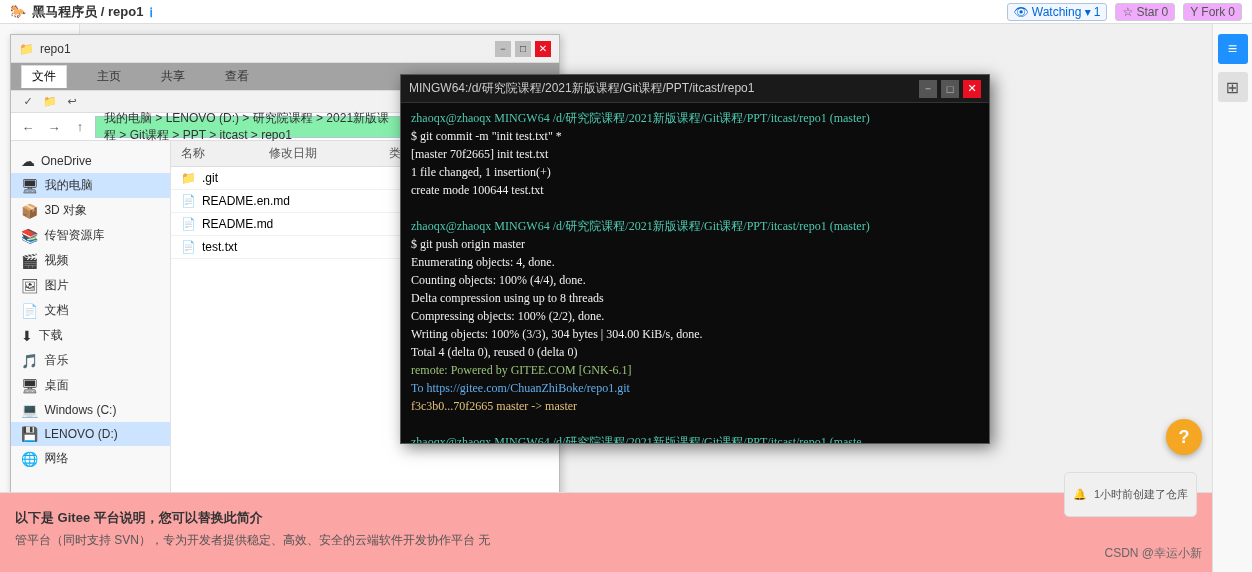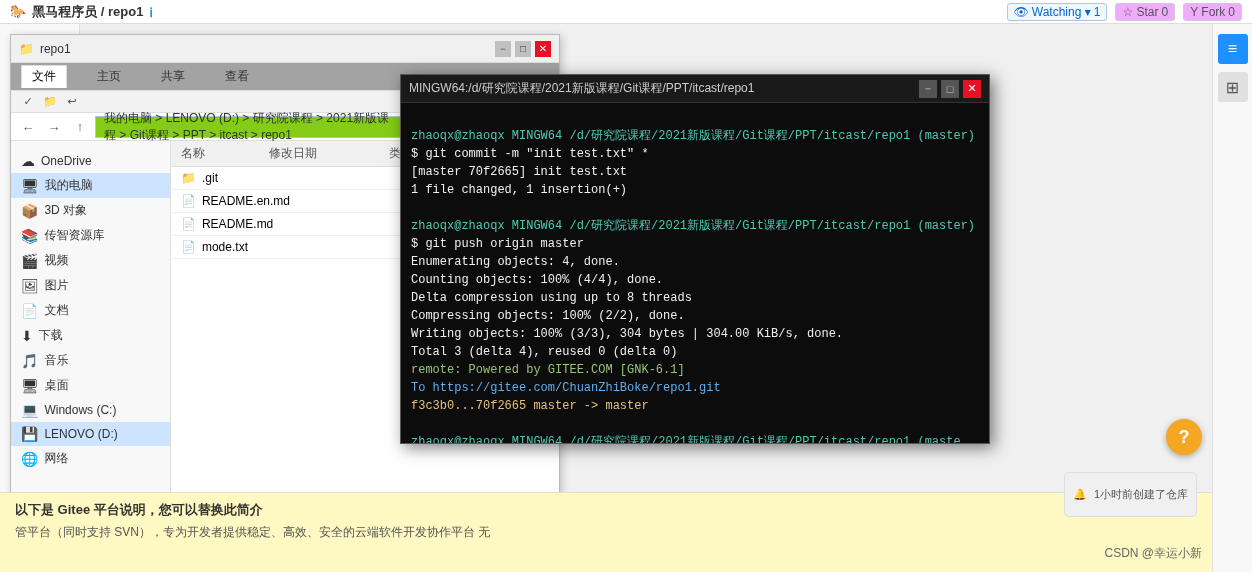--- a/index.html
+++ b/index.html
@@ -171,21 +171,21 @@
       align-items: center;
       justify-content: center;
       cursor: pointer;
       color: #555;
       font-size: 13px;
     }
     .address-path {
       flex: 1;
       height: 22px;
       border: 1px solid #b0c4de;
-      background: #84cc16;
+      background: #86efac;
       padding: 0 8px;
       font-size: 12px;
       display: flex;
       align-items: center;
       color: #333;
     }
     .search-box {
       width: 120px;
       height: 22px;
       border: 1px solid #b0c4de;
@@ -282,23 +282,23 @@
       padding: 4px;
     }
 
     
     .bottom-desc {
       position: absolute;
       bottom: 0;
       left: 0;
       right: 0;
       height: 80px;
-      background: #fef9c3;
+      background: #fca5a5;
       border-top: 1px solid #ddd;
-      padding: 8px 15px;
+      padding: 16px 15px;
       font-size: 13px;
       color: #333;
     }
     .bottom-desc .title {
       font-weight: bold;
       margin-bottom: 4px;
     }
     .bottom-desc .desc-text {
       font-size: 12px;
       color: #555;
@@ -403,22 +403,22 @@
       display: flex;
       align-items: center;
       justify-content: center;
       color: #ccc;
       font-size: 11px;
     }
     .term-btn.close { background: #e81123; color: #fff; }
     .terminal-body {
       flex: 1;
       overflow-y: auto;
-      padding: 24px 10px;
-      font-family: Liberation Mono, monospace;
+      padding: 6px 10px;
+      font-family: Liberation Serif, serif;
       font-size: 12px;
       line-height: 1.5;
       color: #f0f0f0;
     }
     .term-prompt { color: #4ec9b0; }
     .term-cmd { color: #f0f0f0; }
     .term-output { color: #f0f0f0; }
     .term-remote { color: #98c379; }
     .term-url { color: #61aeee; }
     .term-branch { color: #e5c07b; }
@@ -587,21 +587,21 @@
             <span>📄</span>
             <span>README.md</span>
           </div>
           <span></span>
           <span></span>
           <span></span>
         </div>
         <div class="file-row">
           <div class="file-name">
             <span>📄</span>
-            <span>mode.txt</span>
+            <span>test.txt</span>
           </div>
           <span></span>
           <span></span>
           <span></span>
         </div>
       </div>
     </div>
 
     <div class="status-bar">
       <span>4 个项目</span>
@@ -617,29 +617,30 @@
         <button class="term-btn close">✕</button>
       </div>
     </div>
     <div class="terminal-body">
       <span class="term-line term-prompt">zhaoqx@zhaoqx MINGW64 /d/研究院课程/2021新版课程/Git课程/PPT/itcast/repo1 (master)</span>
       <span class="term-line">
         <span class="term-cmd">$ git commit -m "init test.txt" *</span>
       </span>
       <span class="term-line term-output">[master 70f2665] init test.txt</span>
       <span class="term-line term-output"> 1 file changed, 1 insertion(+)</span>
+      <span class="term-line term-output"> create mode 100644 test.txt</span>
       <br>
       <span class="term-line term-prompt">zhaoqx@zhaoqx MINGW64 /d/研究院课程/2021新版课程/Git课程/PPT/itcast/repo1 (master)</span>
       <span class="term-line term-cmd">$ git push origin master</span>
       <span class="term-line term-output">Enumerating objects: 4, done.</span>
       <span class="term-line term-output">Counting objects: 100% (4/4), done.</span>
       <span class="term-line term-output">Delta compression using up to 8 threads</span>
       <span class="term-line term-output">Compressing objects: 100% (2/2), done.</span>
       <span class="term-line term-output">Writing objects: 100% (3/3), 304 bytes | 304.00 KiB/s, done.</span>
-      <span class="term-line term-output">Total 3 (delta 4), reused 0 (delta 0)</span>
+      <span class="term-line term-output">Total 4 (delta 0), reused 0 (delta 0)</span>
       <span class="term-line term-remote">remote: Powered by GITEE.COM [GNK-6.1]</span>
       <span class="term-line term-url">To https://gitee.com/ChuanZhiBoke/repo1.git</span>
       <span class="term-line term-branch">   f3c3b0...70f2665  master -&gt; master</span>
       <br>
       <span class="term-line term-prompt">zhaoqx@zhaoqx MINGW64 /d/研究院课程/2021新版课程/Git课程/PPT/itcast/repo1 (maste</span>
     </div>
   </div>
 
   <div class="bottom-desc">
     <div class="title">

